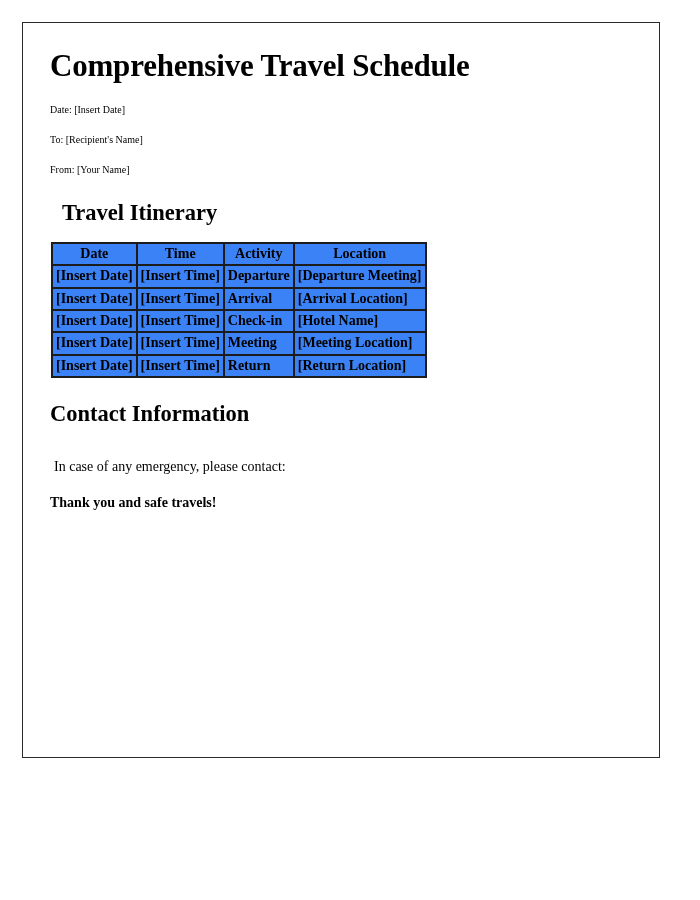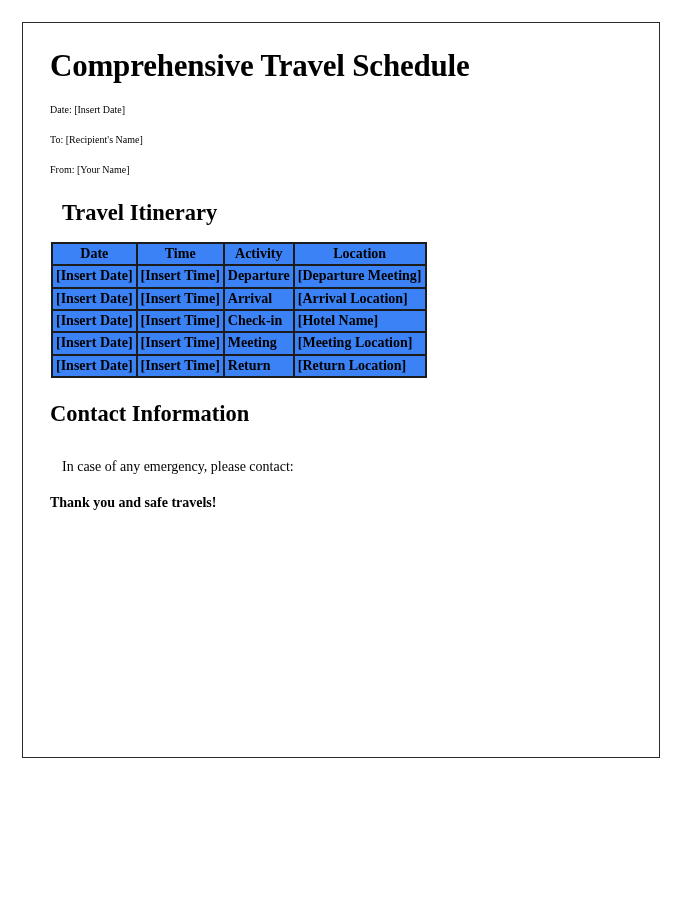--- a/index.html
+++ b/index.html
@@ -69,21 +69,21 @@
     font-weight: bold;
     text-align: center;
   }
   table.itinerary td {
     text-align: left;
     font-weight: bold;
   }
   .intro-line {
     font-size: 14px;
     line-height: 1.2;
-    margin: 0 0 12px 12px;
+    margin: 0 0 12px 4px;
   }
   ul.contact-list {
     margin: 0 0 0 0;
     padding: 0 0 0 38px;
     list-style-type: disc;
   }
   ul.contact-list li {
     font-size: 14px;
     line-height: 1.35;
     margin: 0;

